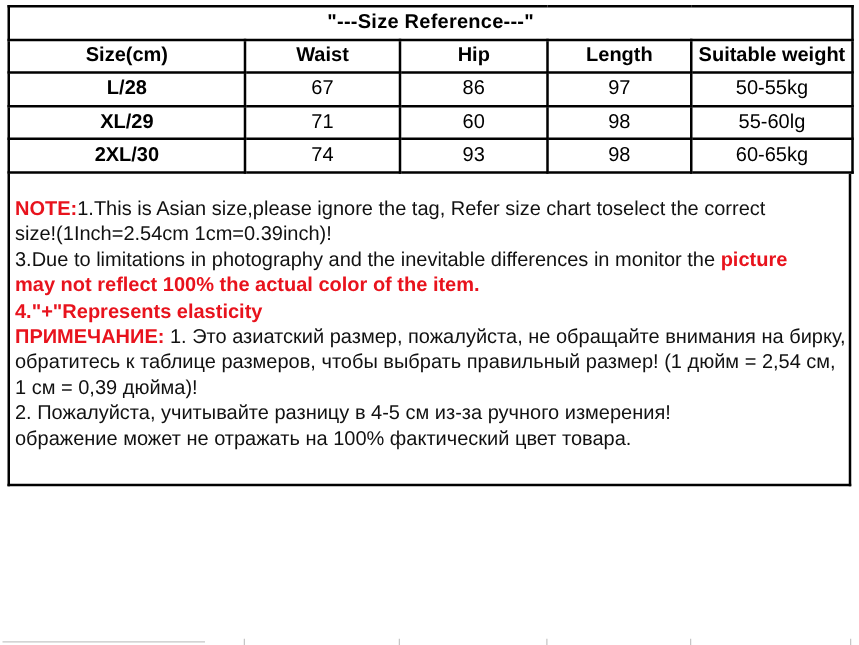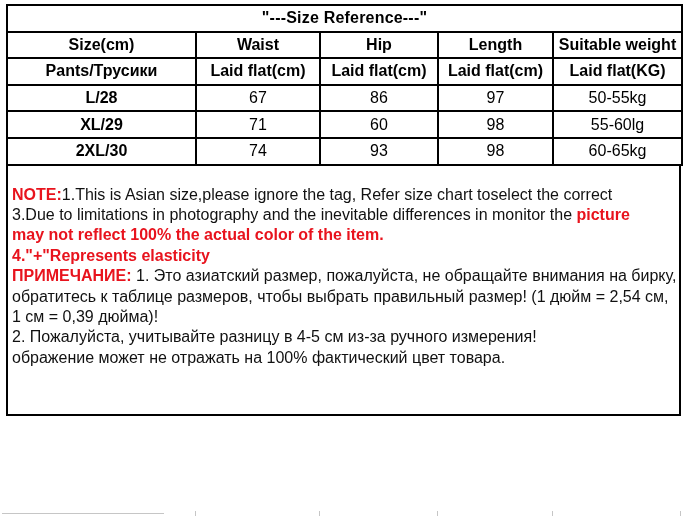--- a/index.html
+++ b/index.html
@@ -84,27 +84,20 @@
         <td colspan="5" class="title-cell">"---Size Reference---"</td>
       </tr>
     <tr>
           <td class="hdr">Size(cm)</td>
           <td class="hdr">Waist</td>
           <td class="hdr">Hip</td>
           <td class="hdr">Length</td>
           <td class="hdr">Suitable weight</td>
         </tr>
         <tr>
-          <td class="red-cell">Pants/Трусики</td>
-          <td class="hdr">Laid flat(cm)</td>
-          <td class="hdr">Laid flat(cm)</td>
-          <td class="hdr">Laid flat(cm)</td>
-          <td class="hdr">Laid flat(KG)</td>
-        </tr>
-        <tr>
           <td class="hdr">L/28</td>
           <td class="val">67</td>
           <td class="val">86</td>
           <td class="val">97</td>
           <td class="val">50-55kg</td>
         </tr>
         <tr>
           <td class="hdr">XL/29</td>
           <td class="val">71</td>
           <td class="val">60</td>
@@ -116,20 +109,21 @@
           <td class="val">74</td>
           <td class="val">93</td>
           <td class="val">98</td>
           <td class="val">60-65kg</td>
         </tr>
       </tbody>
   </table>
 
   <div class="notes" id="notes">
       <div class="note-line"><span class="red-bold">NOTE:</span><span class="normal">1.This is Asian size,please ignore the tag, Refer size chart toselect the correct</span></div>
+      <div class="note-line"><span class="normal">size!(1Inch=2.54cm 1cm=0.39inch)!</span></div>
       <div class="note-line"><span class="normal">3.Due to limitations in photography and the inevitable differences in monitor the </span><span class="red-bold">picture</span></div>
       <div class="note-line"><span class="red-bold">may not reflect 100% the actual color of the item.</span></div>
       <div class="note-line"><span class="red-bold">4."+"Represents elasticity</span></div>
       <div class="note-line"><span class="red-bold">ПРИМЕЧАНИЕ:</span><span class="normal"> 1. Это азиатский размер, пожалуйста, не обращайте внимания на бирку,</span></div>
       <div class="note-line"><span class="normal">обратитесь к таблице размеров, чтобы выбрать правильный размер! (1 дюйм = 2,54 см,</span></div>
       <div class="note-line"><span class="normal">1 см = 0,39 дюйма)!</span></div>
       <div class="note-line"><span class="normal">2. Пожалуйста, учитывайте разницу в 4-5 см из-за ручного измерения!</span></div>
       <div class="note-line"><span class="normal">ображение может не отражать на 100% фактический цвет товара.</span></div>
     </div>
 

